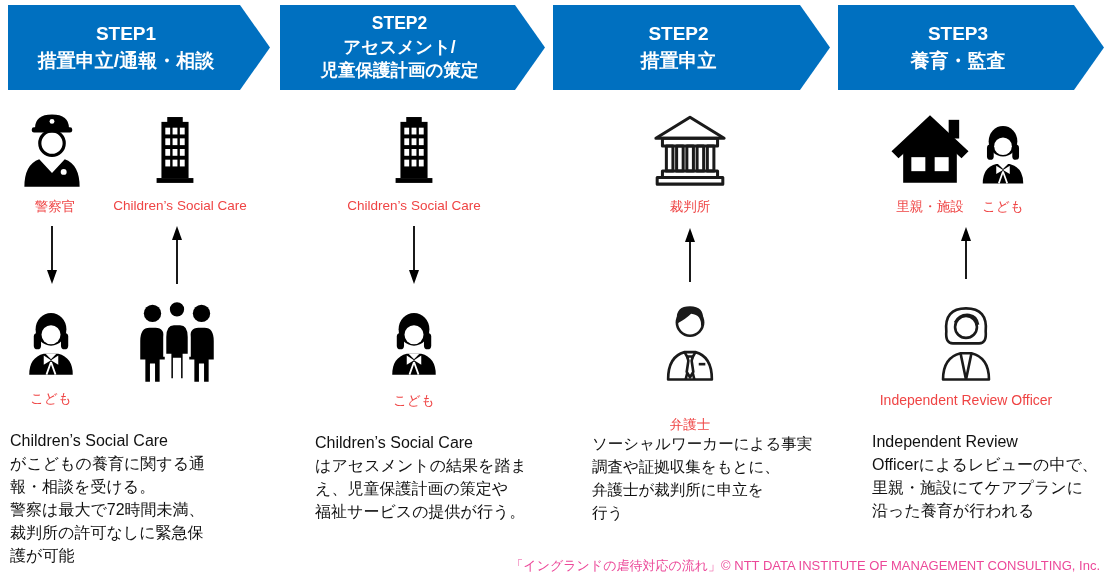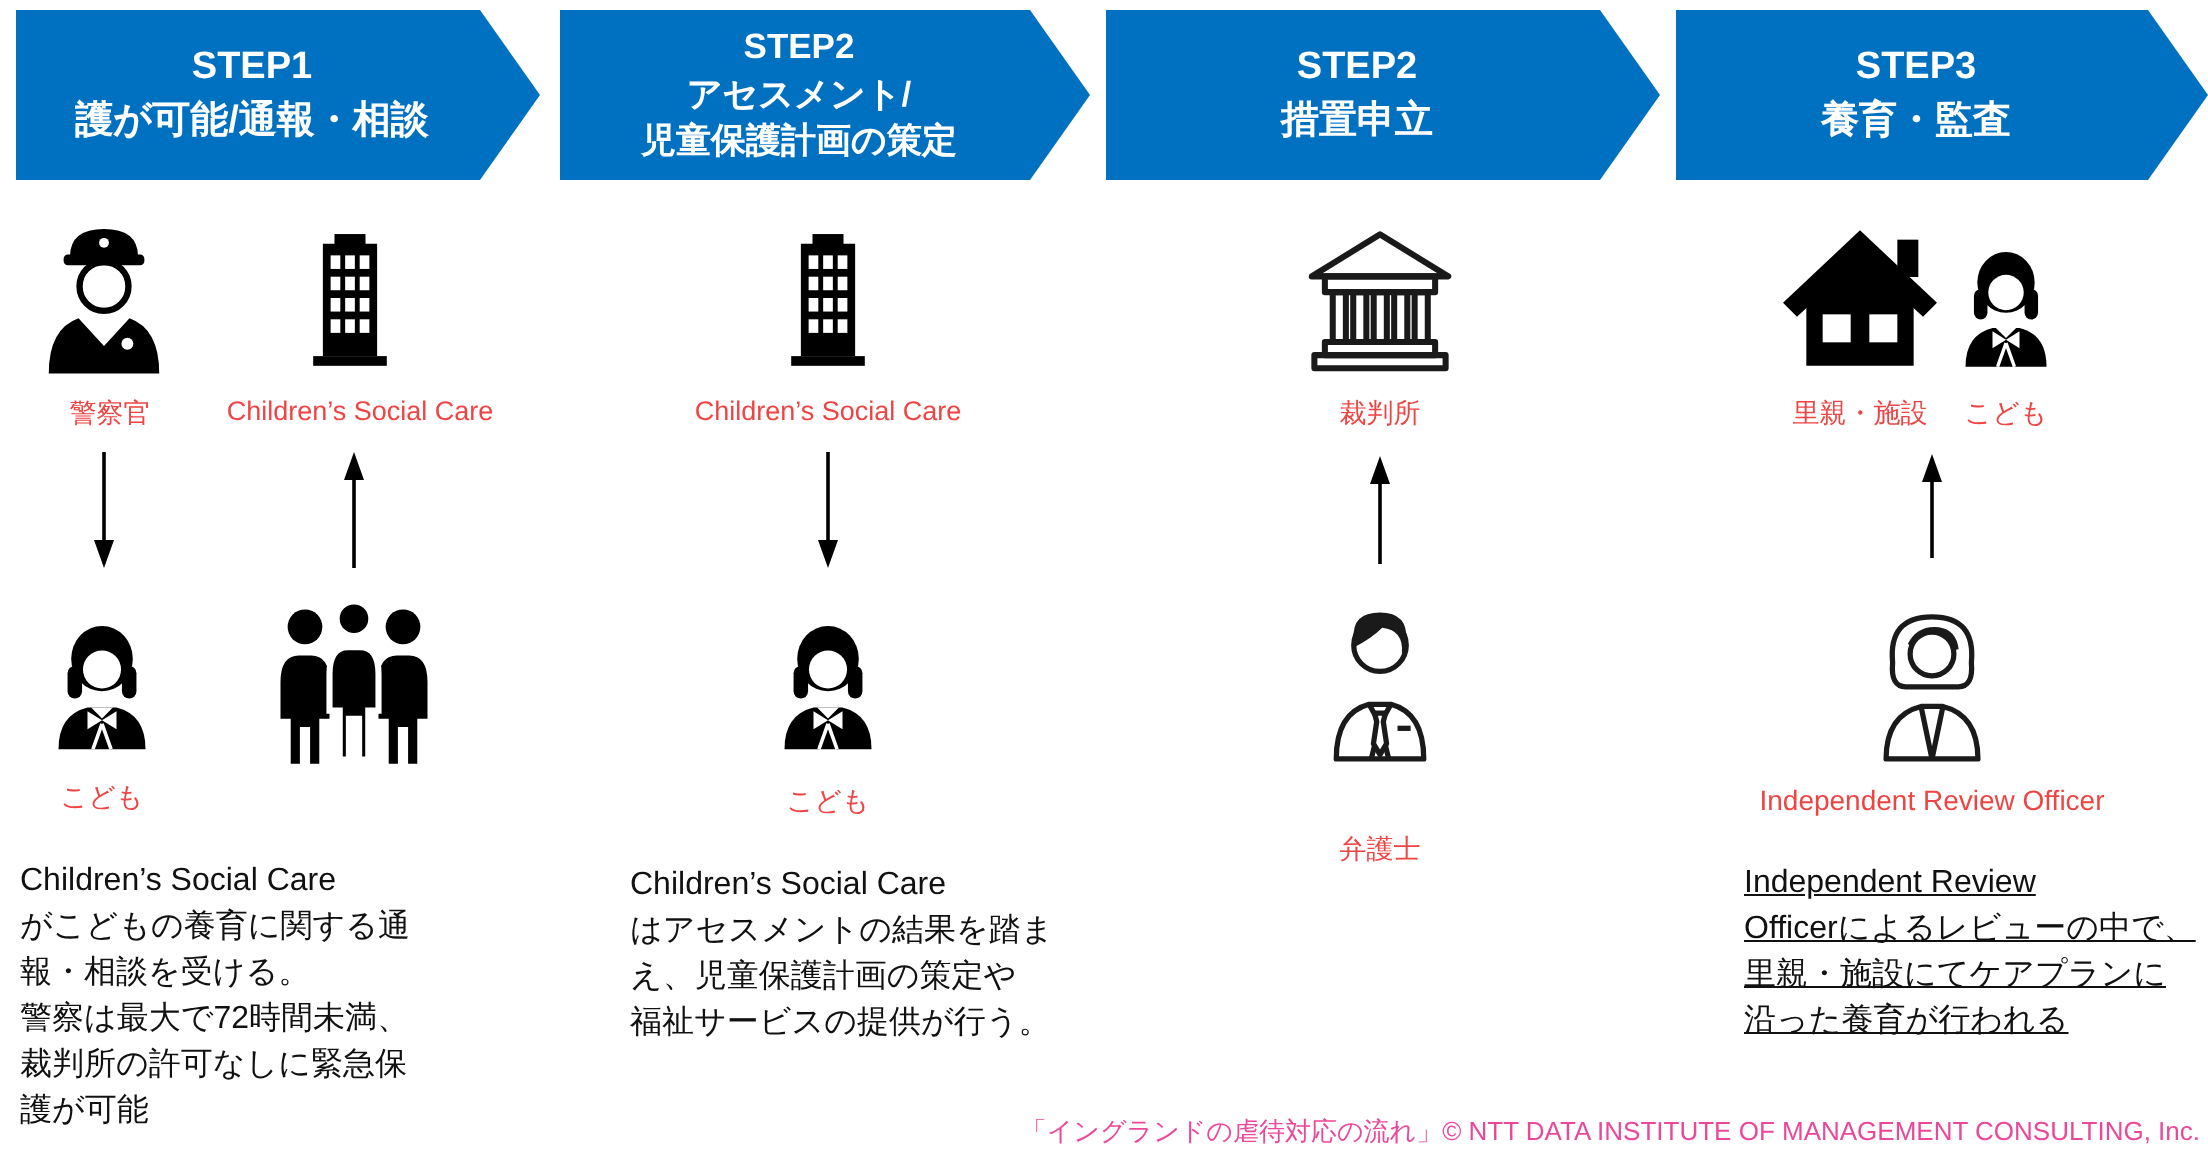--- a/index.html
+++ b/index.html
@@ -24,21 +24,21 @@
   .desc { position:absolute; font-size:16px; line-height:23px; color:#111; white-space:pre-line; }
   .credit { position:absolute; right:4px; top:557px; font-size:13px; color:#ec4899; white-space:nowrap; }
 </style>
 </head>
 <body>
 
 <div class="canvas">
 
   <div class="step-arrow fs19" style="left:8px;width:262px;">
     <span>STEP1</span>
-    <span>護が可能/通報・相談</span>
+    <span>措置申立/通報・相談</span>
   </div>
   <div class="step-arrow fs17" style="left:280px;width:265px;">
     <span>STEP2</span>
     <span>アセスメント/</span>
     <span>児童保護計画の策定</span>
   </div>
   <div class="step-arrow fs19" style="left:553px;width:277px;">
     <span>STEP2</span>
     <span>措置申立</span>
   </div>
@@ -228,20 +228,24 @@
   <div class="desc" style="left:10px;top:429px;width:220px;">Children’s Social Care
 がこどもの養育に関する通
 報・相談を受ける。
 警察は最大で72時間未満、
 裁判所の許可なしに緊急保
 護が可能</div>
   <div class="desc" style="left:315px;top:431px;width:240px;">Children’s Social Care
 はアセスメントの結果を踏ま
 え、児童保護計画の策定や
 福祉サービスの提供が行う。</div>
-  <div class="desc" style="left:872px;top:430px;width:230px;text-decoration:underline;">Independent Review
+  <div class="desc" style="left:592px;top:432px;width:240px;font-size:15.5px;">ソーシャルワーカーによる事実
+調査や証拠収集をもとに、
+弁護士が裁判所に申立を
+行う</div>
+  <div class="desc" style="left:872px;top:430px;width:230px;">Independent Review
 Officerによるレビューの中で、
 里親・施設にてケアプランに
 沿った養育が行われる</div>
 
   <div class="credit">「イングランドの虐待対応の流れ」© NTT DATA INSTITUTE OF MANAGEMENT CONSULTING, Inc.</div>
 
 </div>
 
 </body></html>

